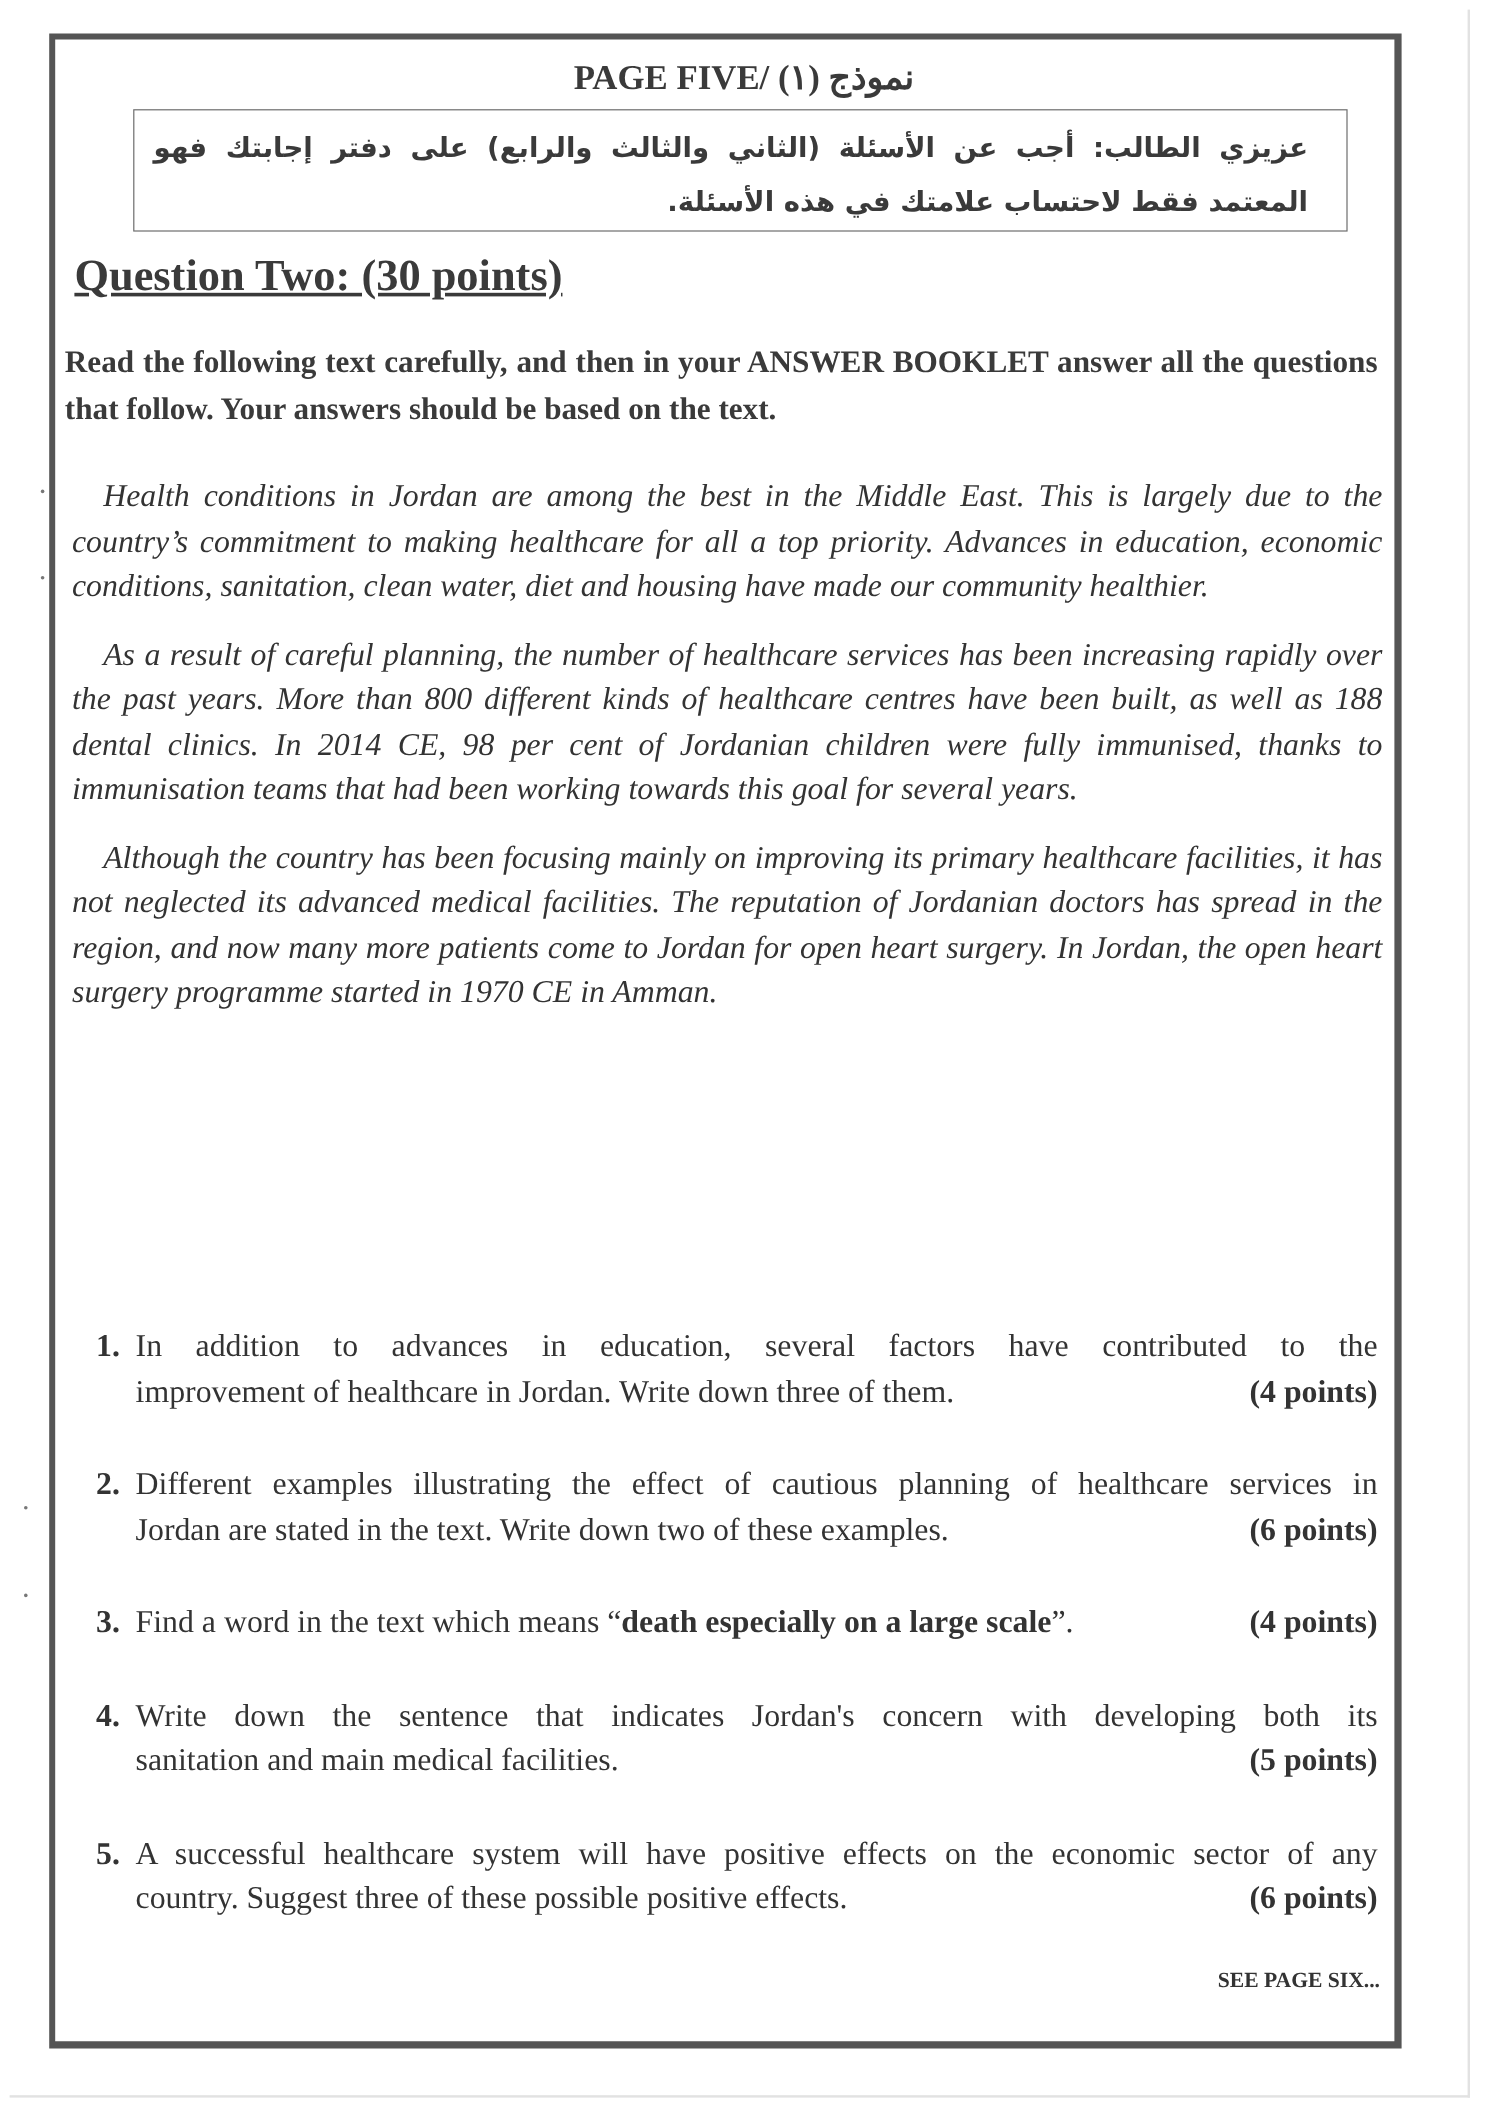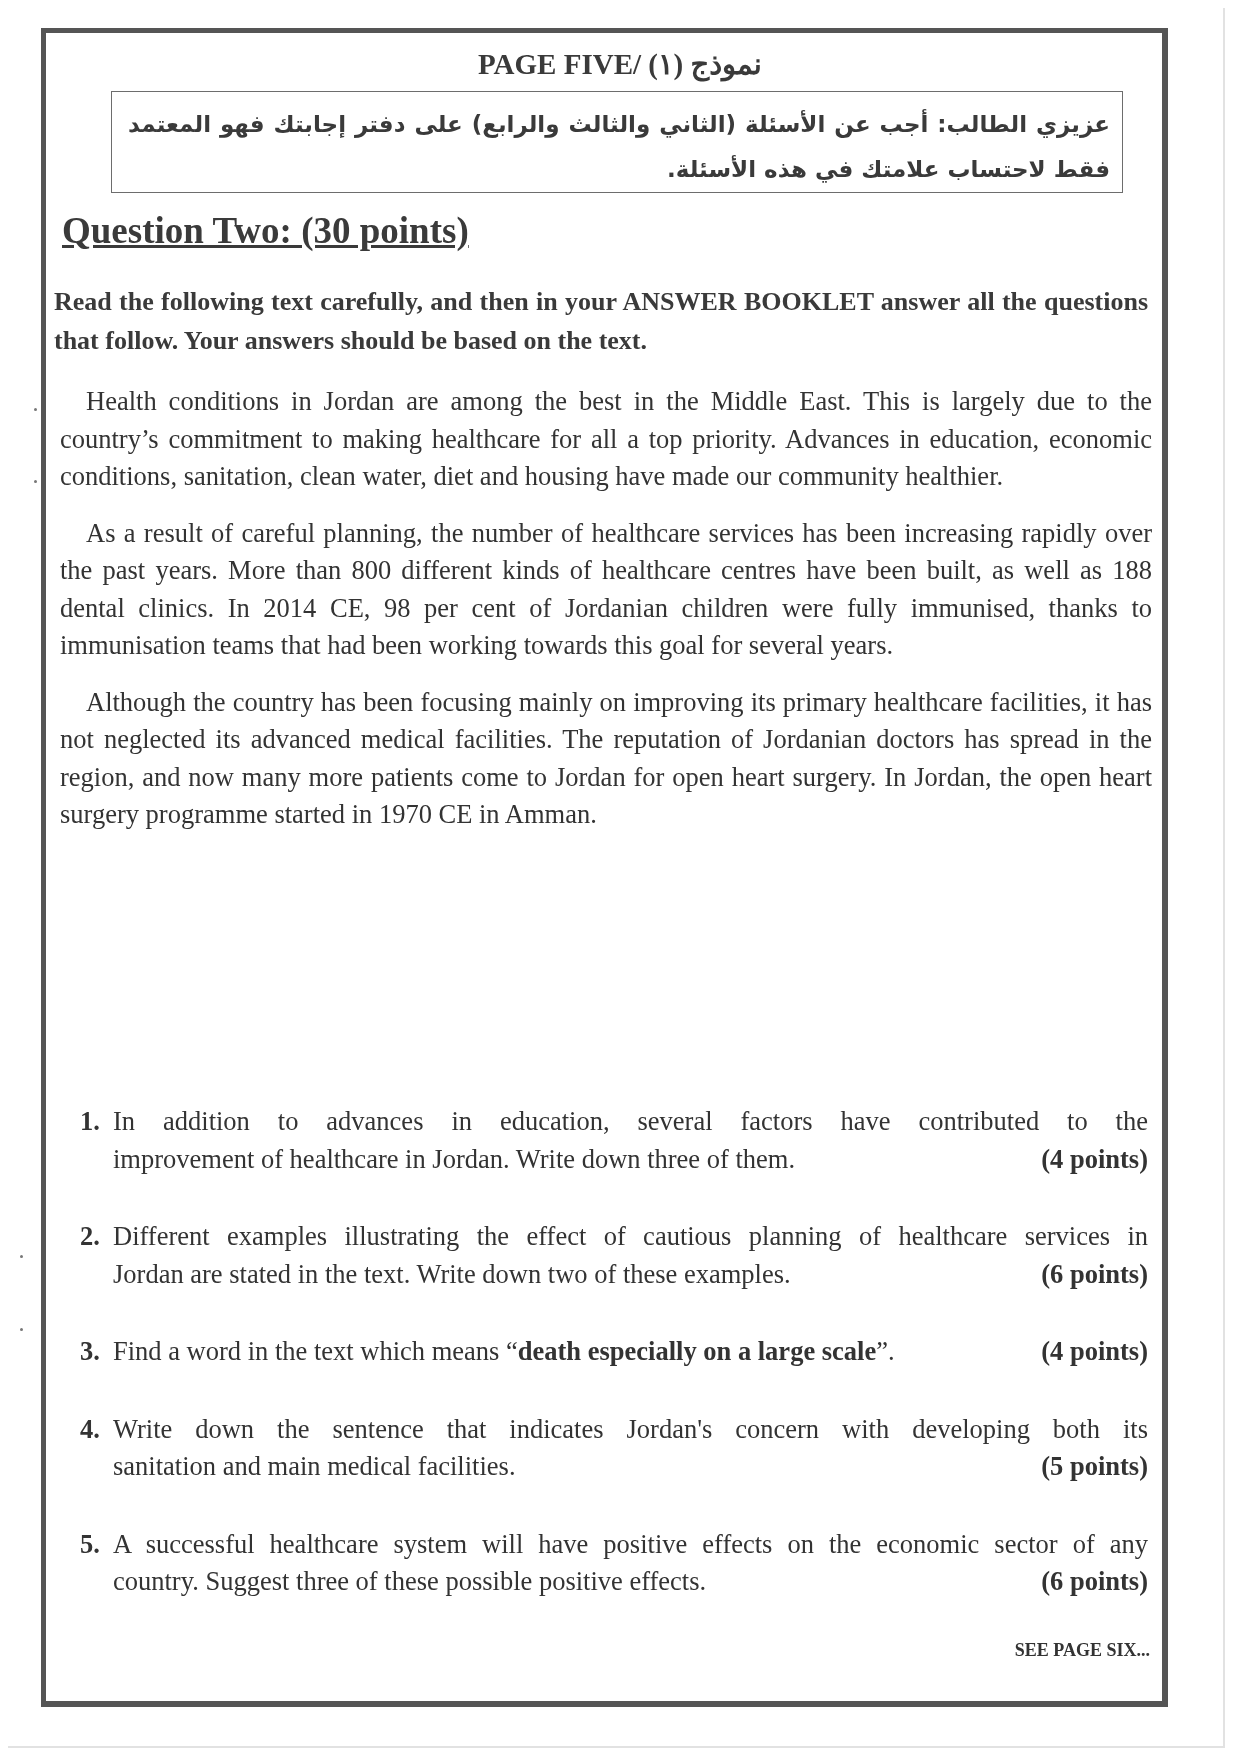--- a/index.html
+++ b/index.html
@@ -6,29 +6,29 @@
   body { width: 1240px; height: 1753px; position: relative; overflow: hidden;
          font-family: "Liberation Serif", "DejaVu Serif", serif; color: #2b2b2b; }
   .page-edge { position: absolute; left: 8px; top: 8px; width: 1215px; height: 1738px;
                border-right: 2px solid #e2e2e2; border-bottom: 2px solid #e2e2e2; }
   .frame { position: absolute; left: 41px; top: 28px; width: 1116px; height: 1668px;
            border: 5px solid #555; border-right-width: 6px; border-bottom-width: 6px; }
   .title { position: absolute; left: 0; right: 0; top: 47px; text-align: center;
            font-weight: bold; font-size: 29px; color: #3a3a3a; }
   .ar-box { position: absolute; left: 111px; top: 91px; width: 1012px; height: 102px;
             border: 1.5px solid #6d6d6d; direction: rtl; box-sizing: border-box;
-            padding: 10px 12px 0 16px; font-family: "DejaVu Sans", sans-serif;
+            padding: 10px 32px 0 16px; font-family: "DejaVu Sans", sans-serif;
             font-weight: bold; font-size: 23px; line-height: 45px; color: #3a3a3a; text-align: justify; }
   .q-heading { position: absolute; left: 62px; top: 209px; font-size: 37px; font-weight: bold;
                text-decoration: underline; color: #3a3a3a; }
   .instr { position: absolute; left: 54px; top: 282px; width: 1094px; font-size: 26px;
            font-weight: bold; line-height: 39px; text-align: justify; color: #3a3a3a; }
   .passage { position: absolute; left: 60px; top: 383px; width: 1092px; font-size: 26.5px;
              line-height: 37.5px; color: #333; }
-  .passage p { margin: 0 0 19px 0; text-indent: 26px; text-align: justify; }
+  .passage p { margin: 12px 0 19px 0; text-indent: 26px; text-align: justify; font-style: italic; }
   .questions { position: absolute; left: 80px; top: 1103px; width: 1068px; font-size: 26.5px;
                line-height: 37.5px; color: #333; }
   .q { position: relative; padding-left: 33px; text-align: justify; margin-bottom: 40px; }
   .q .num { position: absolute; left: 0; top: 0; font-weight: bold; }
   .q .last-line { display: flex; justify-content: space-between; }
   .q .pts { font-weight: bold; white-space: nowrap; }
   .q .b { font-weight: bold; }
   .see-next { position: absolute; right: 90px; top: 1640px; font-weight: bold; font-size: 18px; color: #333; }
   .margin-dot { position: absolute; width: 3px; height: 3px; background: #777; border-radius: 50%; }
 </style>

